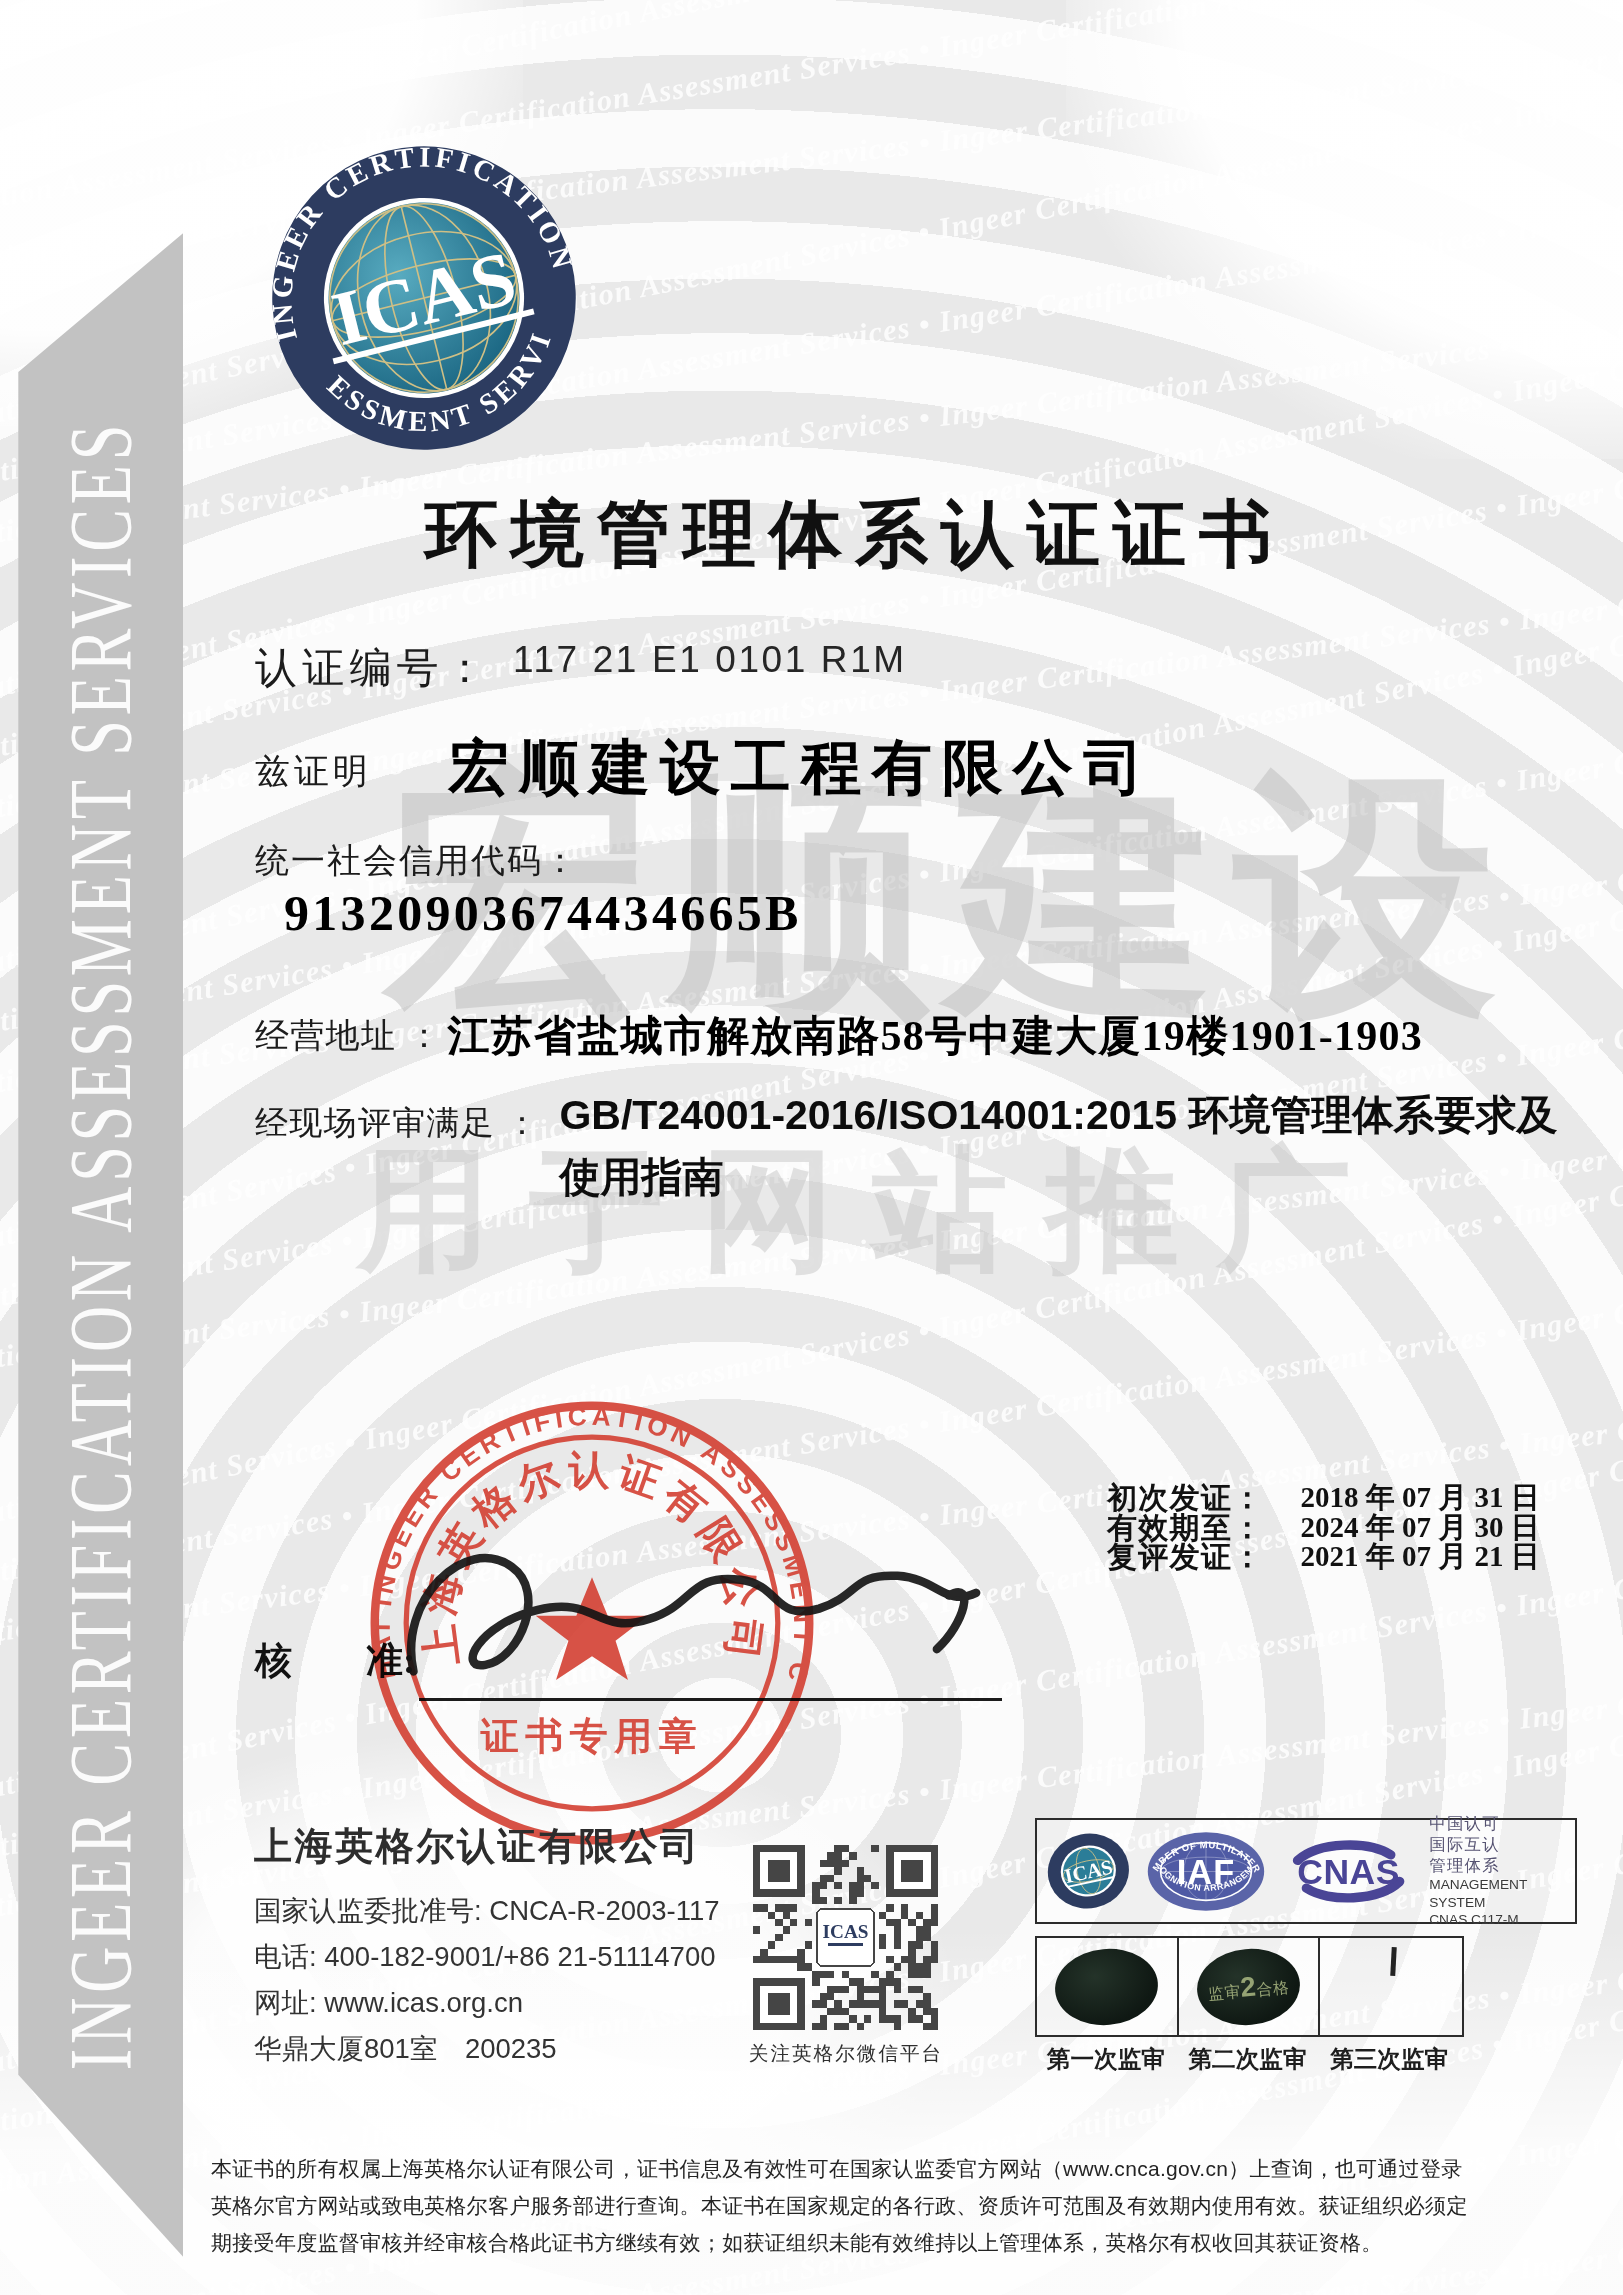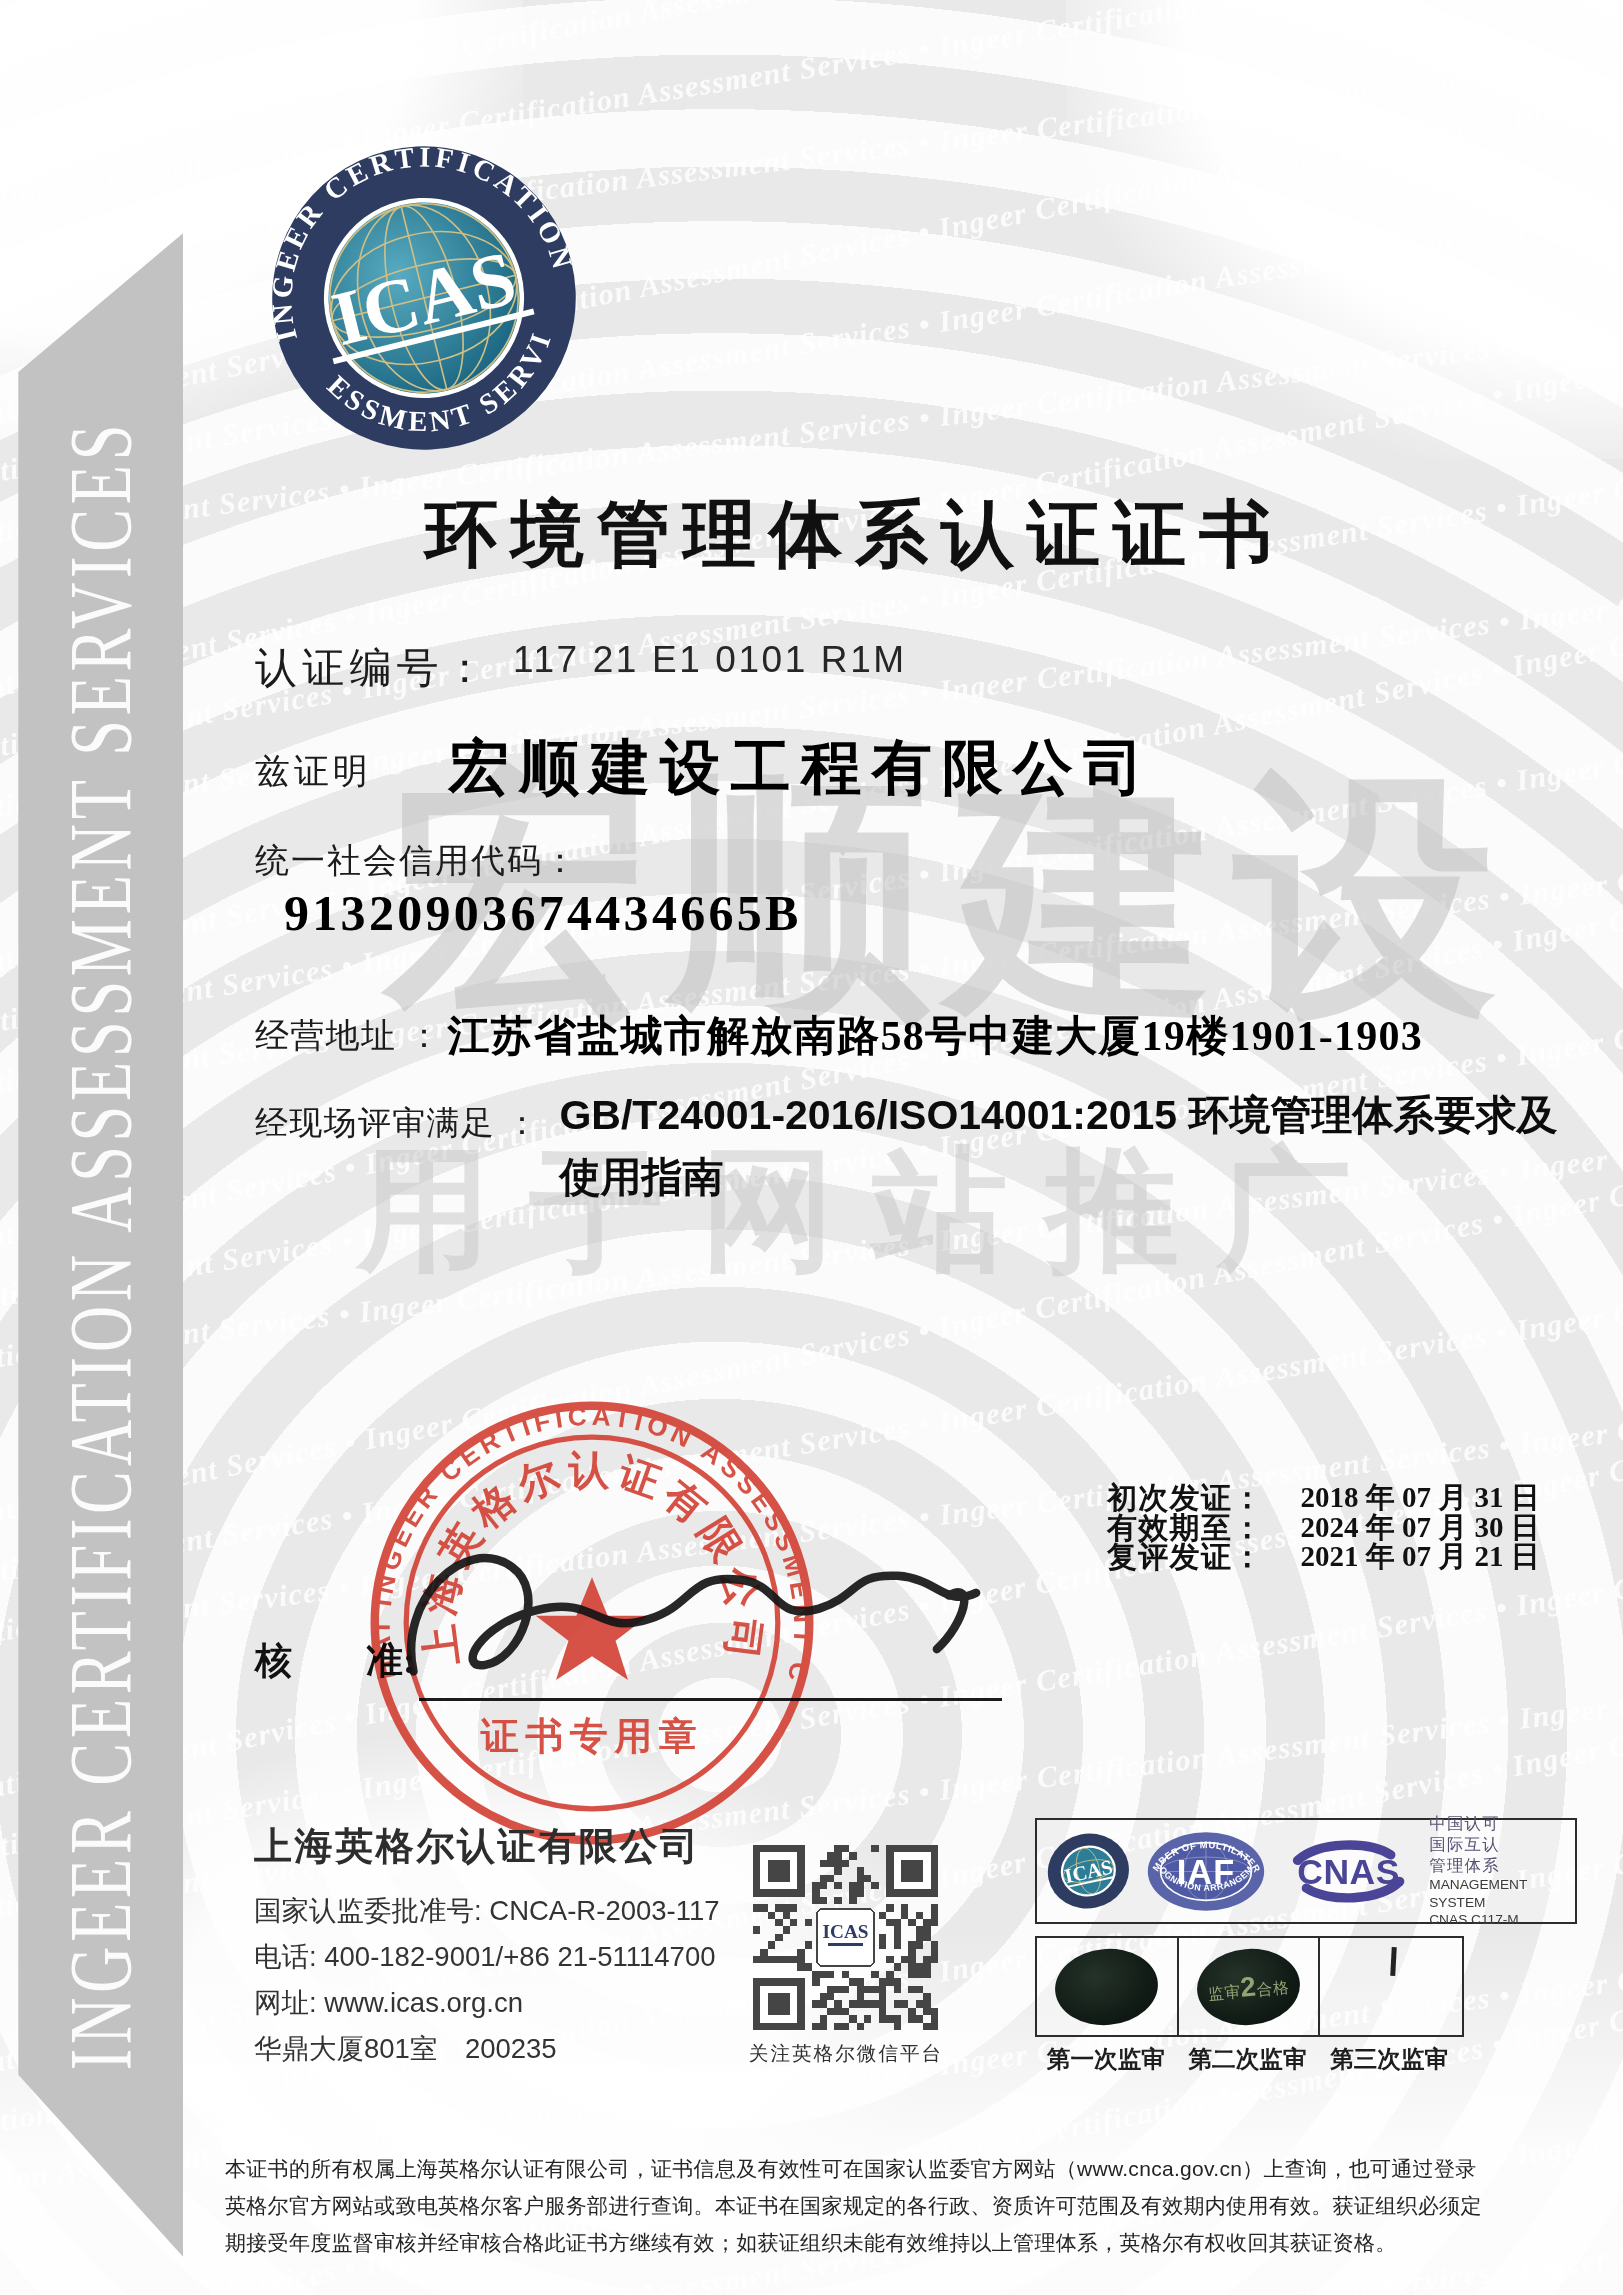--- a/index.html
+++ b/index.html
@@ -107,21 +107,21 @@
   .surv-oval{width:103px;height:76px;border-radius:50%;
     background:radial-gradient(ellipse at 40% 35%,#243329 0%,#0f1813 70%);
     transform:rotate(-5deg);display:flex;align-items:center;justify-content:center;}
   .surv-oval .stamp-txt{font-size:15.7px;color:rgba(170,185,130,.85);white-space:nowrap;letter-spacing:0.7px;}
   .surv-oval .stamp-txt b{font-size:27.5px;font-weight:700;}
   .surv-tick{width:4.6px;height:29px;background:#222;transform:rotate(3deg);position:absolute;top:9.2px;left:50%;}
   .surv-labels{left:1035px;top:2043px;width:425px;display:grid;grid-template-columns:1fr 1fr 1fr;
     font-family:"Liberation Serif",serif;font-weight:600;font-size:23.6px;color:#1e1e1e;text-align:center;}
 
   .footer{left:211px;top:2150px;font-size:21px;line-height:37px;color:#242424;letter-spacing:0.3px;}
-  .footer div{white-space:nowrap;margin-left:14px;}
+  .footer div{white-space:nowrap;}
 </style>
 </head>
 <body>
 
 <div class="page">
 
   <div class="bg-bands"></div>
   <div id="bg-texture">
       <div class="tex-row" style="top: -52px; transform: rotate(-11deg);">Ingeer Certification Assessment Services • Ingeer Certification Assessment Services • Ingeer Certification Assessment Services • Ingeer Certification Assessment Services • Ingeer Certification Assessment Services • Ingeer Certification Assessment Services • Ingeer Certification Assessment Services • Ingeer Certification Assessment Services • Ingeer Certification Assessment Services • </div>
       <div class="tex-row" style="top: 39px; transform: rotate(-9deg);">Ingeer Certification Assessment Services • Ingeer Certification Assessment Services • Ingeer Certification Assessment Services • Ingeer Certification Assessment Services • Ingeer Certification Assessment Services • Ingeer Certification Assessment Services • Ingeer Certification Assessment Services • Ingeer Certification Assessment Services • Ingeer Certification Assessment Services • </div>

